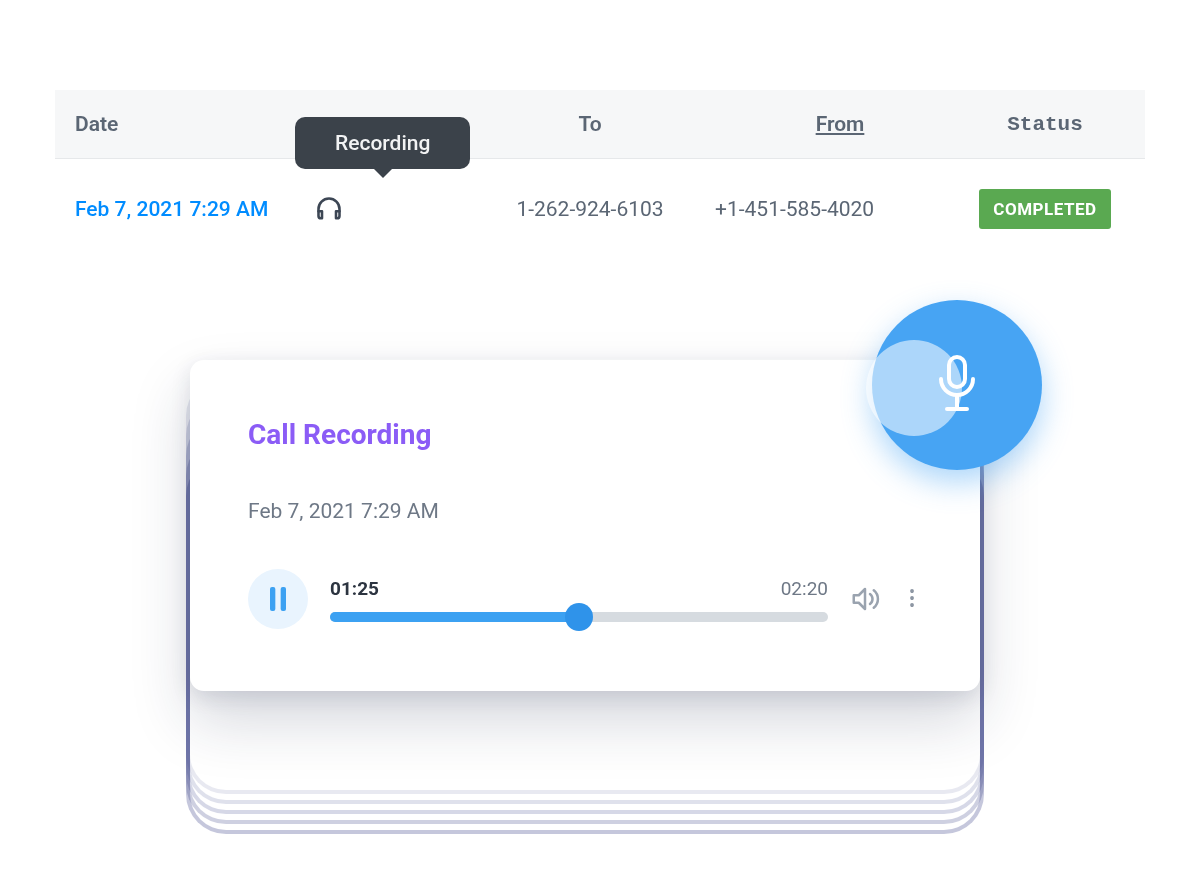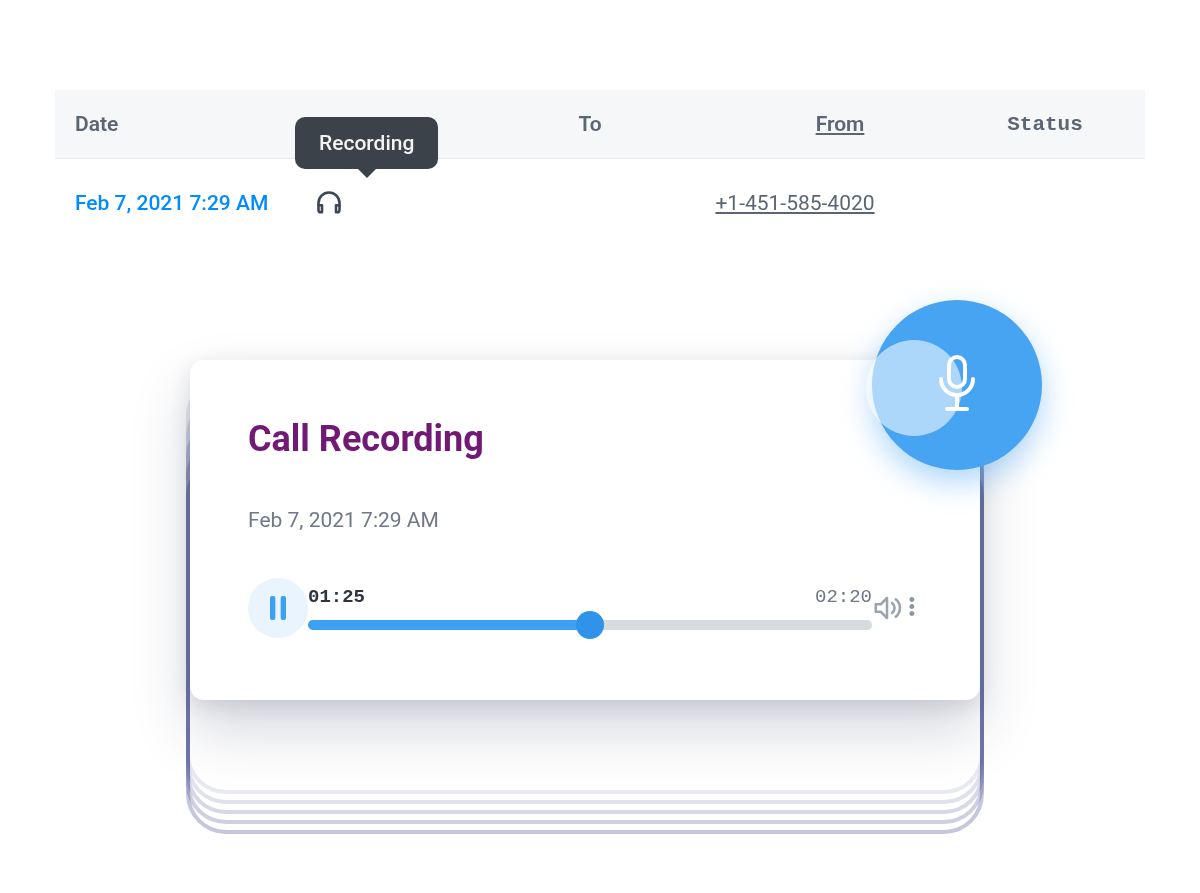--- a/index.html
+++ b/index.html
@@ -36,21 +36,21 @@
 
   
   .tooltip {
     position: absolute;
     top: -7px;
     left: -20px;
     background: #3b424a;
     color: #f2f3f4;
     font-size: 21px;
     font-weight: 500;
-    padding: 14px 24px;
+    padding: 14px 40px;
     border-radius: 10px;
     white-space: nowrap;
   }
   .tooltip::after {
     content: "";
     position: absolute;
     left: 50%;
     bottom: -9px;
     transform: translateX(-50%);
     border-left: 10px solid transparent;
@@ -62,21 +62,21 @@
   .trow {
     display: flex;
     align-items: center;
     padding: 30px 20px;
     font-size: 21px;
     color: #5b6674;
   }
   .td-date { flex: 0 0 240px; color: #008cff; font-weight: 500; }
   .td-rec  { flex: 0 0 150px; color: #4b5563; }
   .td-to   { flex: 1; text-align: center; }
-  .td-from { flex: 1; text-align: center; text-decoration: underline; }
+  .td-from { flex: 1; text-align: left; }
   .td-status { flex: 0 0 160px; text-align: center; }
 
   .headphones-icon svg { width: 28px; height: 28px; display:block; }
 
   .status-badge {
     display: inline-block;
     background: #5aa951;
     color: #fff;
     font-size: 17px;
     font-weight: 700;
@@ -108,35 +108,35 @@
 
   .card {
     position: relative;
     background: #fff;
     border-radius: 14px;
     box-shadow: 0 30px 60px rgba(30,40,70,.18), 0 6px 20px rgba(30,40,70,.12);
     padding: 58px 58px 62px;
     z-index: 2;
   }
   .card h2 {
-    font-size: 36px;
+    font-size: 28px;
     font-weight: 700;
-    color: #701a75;
+    color: #8b5cf6;
     margin-bottom: 48px;
   }
   .card .sub {
     font-size: 21px;
     color: #6e7886;
     margin-bottom: 46px;
   }
 
   .player-row {
     display: flex;
     align-items: center;
-    font-family: Liberation Mono, monospace;
+    gap: 22px;
   }
   .play-btn {
     width: 60px; height: 60px;
     border-radius: 50%;
     background: #e9f4fe;
     display: flex;
     align-items: center;
     justify-content: center;
     cursor: pointer;
   }
@@ -219,21 +219,25 @@
 
   <div class="trow">
     <div class="td-date">Feb 7, 2021 7:29 AM</div>
     <div class="td-rec headphones-icon">
       <svg viewBox="0 0 24 24" fill="none" stroke="#3c4654" stroke-width="2.2" stroke-linecap="round" stroke-linejoin="round">
         <path d="M3 14v-2a9 9 0 0 1 18 0v2"></path>
         <path d="M21 14v4a2 2 0 0 1-2 2h-1v-6h3z"></path>
         <path d="M3 14v4a2 2 0 0 0 2 2h1v-6H3z"></path>
       </svg>
     </div>
+    <div class="td-to">1-262-924-6103</div>
     <div class="td-from">+1-451-585-4020</div>
+    <div class="td-status">
+      <span class="status-badge">COMPLETED</span>
+    </div>
   </div>
 </div>
 
 <div class="player-wrap">
   <div class="shadow-layer shadow1"></div>
   <div class="shadow-layer shadow2"></div>
   <div class="shadow-layer shadow3"></div>
   <div class="shadow-layer shadow4"></div>
   <div class="shadow-layer shadow5"></div>
 

